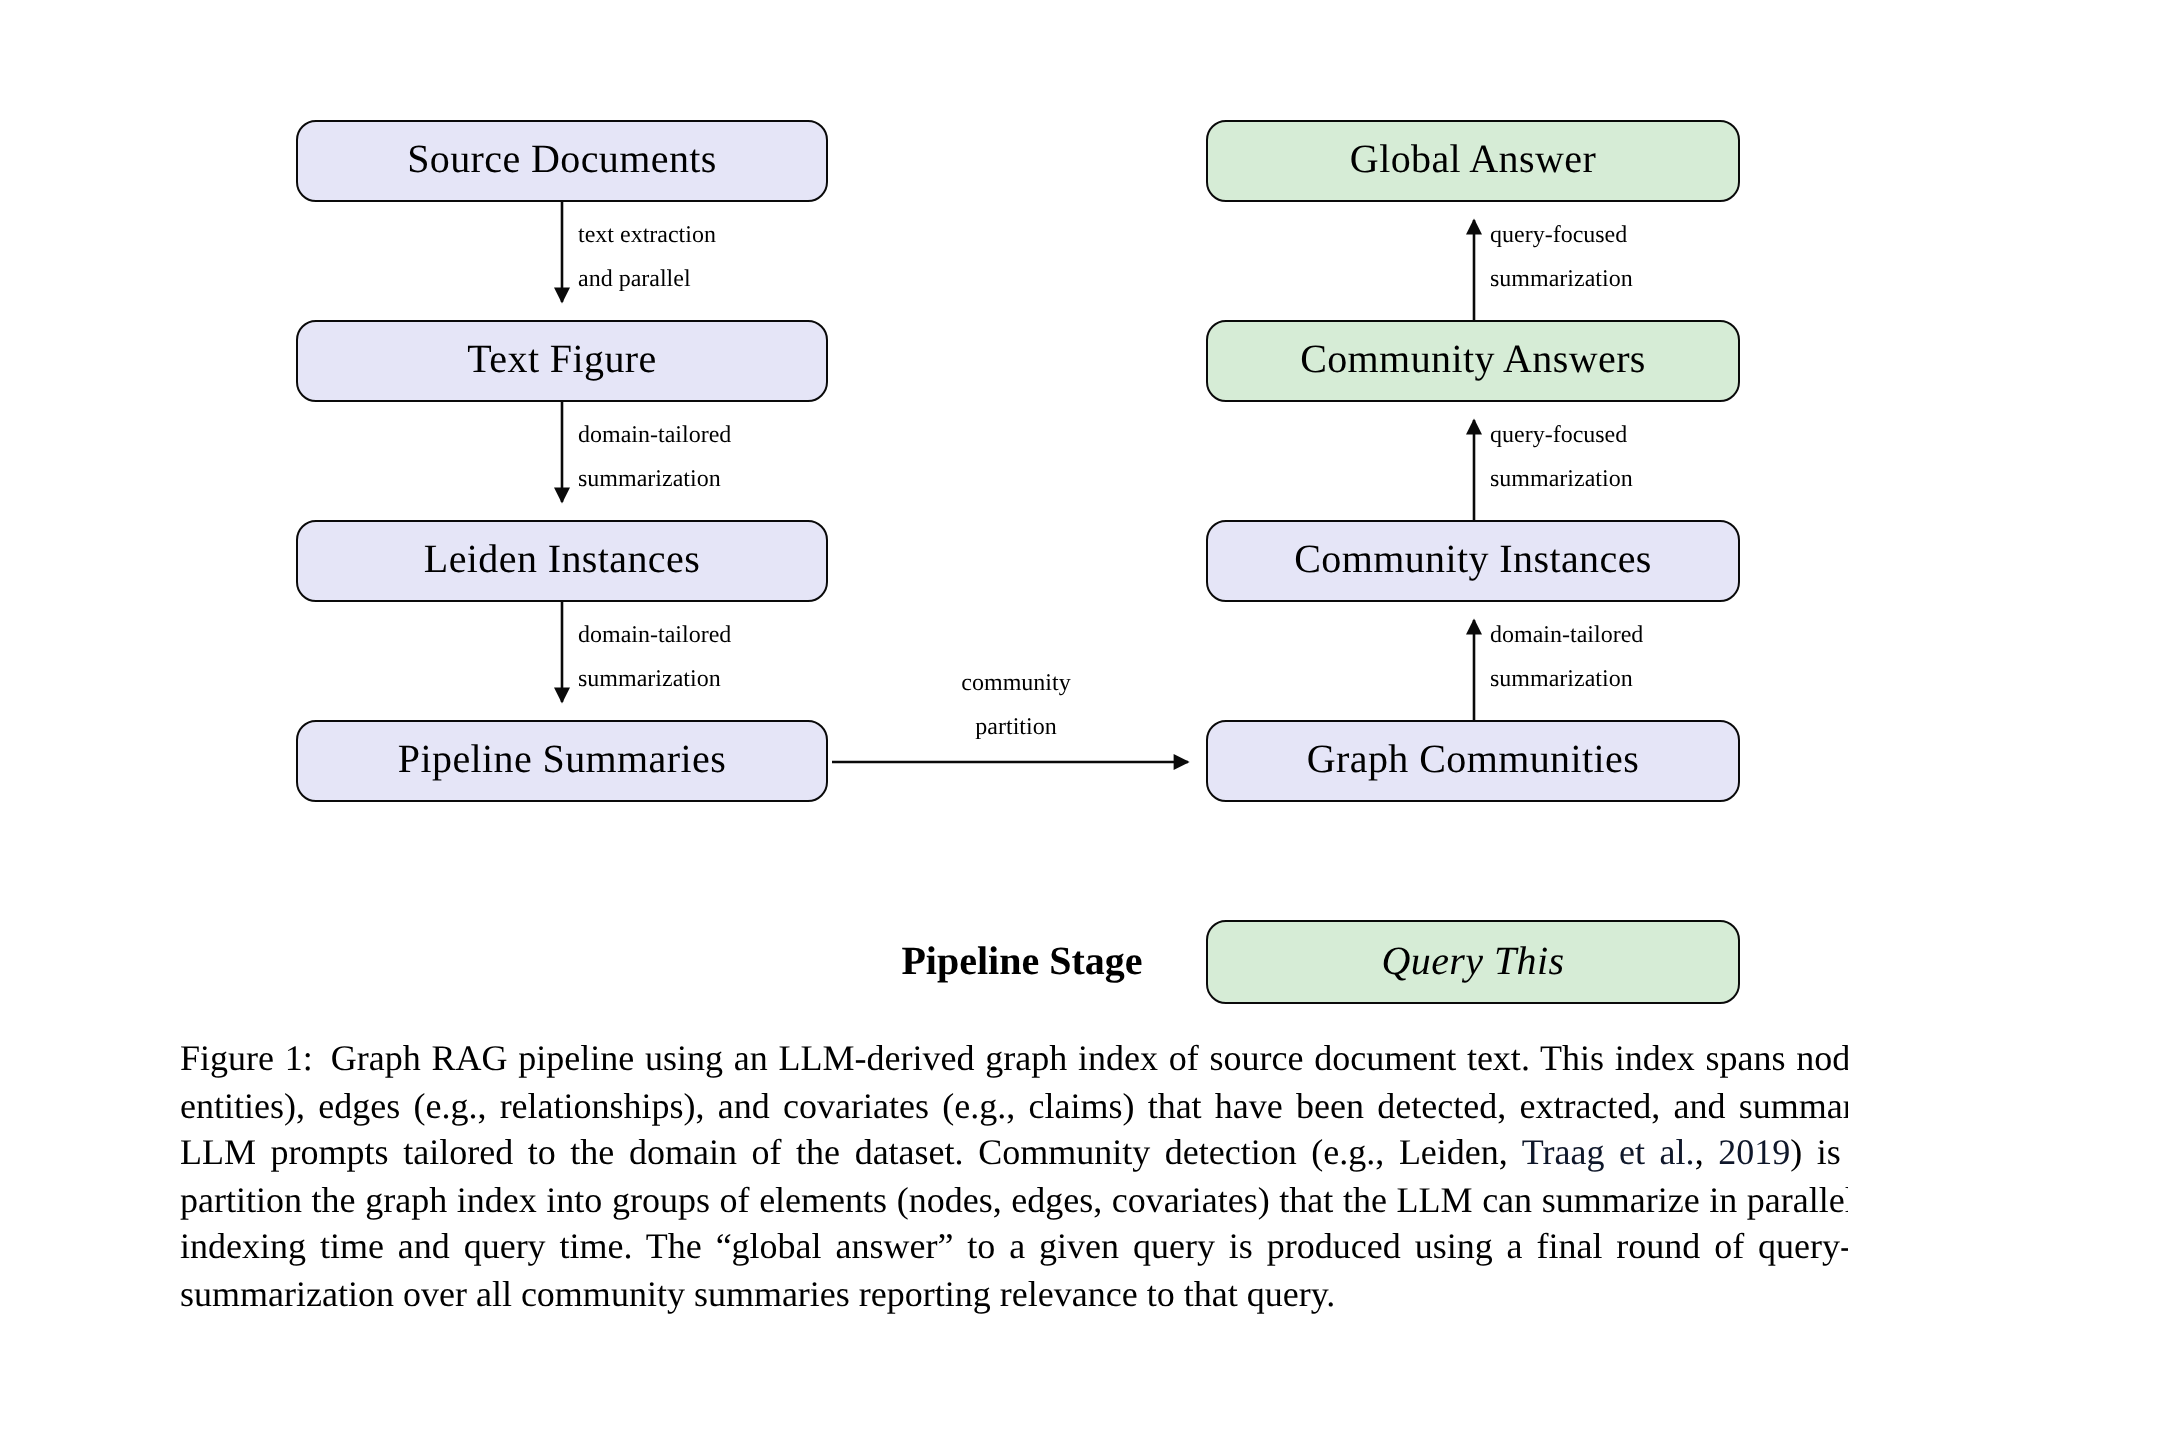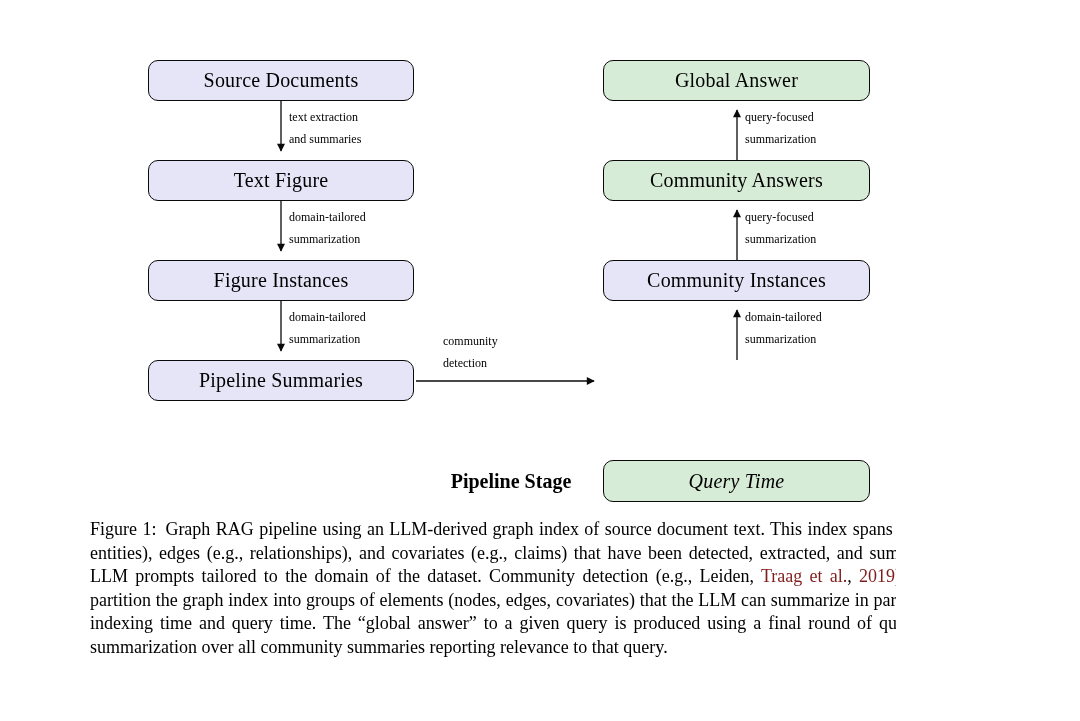--- a/index.html
+++ b/index.html
@@ -3,20 +3,21 @@
 <meta charset="utf-8">
 <style>
   html,body{margin:0;padding:0;background:#ffffff;}
   .page{
     position:relative;
     width:896px;height:721px;
     background:#ffffff;
     font-family:"Liberation Serif", serif;
     color:#000;
     overflow:hidden;
+    padding-left:28px;
   }
   .connectors{position:absolute;left:0;top:0;}
   .node{
     position:absolute;
     box-sizing:border-box;
     width:266px;height:41px;
     border:1.8px solid #0a0a0a;
     border-radius:10px;
     display:flex;align-items:center;justify-content:center;
     font-size:20px;
@@ -29,28 +30,28 @@
   .pipeline-stage{
     position:absolute;left:430px;top:460px;width:162px;height:42px;
     display:flex;align-items:center;justify-content:center;
     font-weight:bold;font-size:20px;
   }
   .edge-label{
     position:absolute;
     font-size:12px;line-height:22px;
     white-space:nowrap;
   }
-  .edge-label.centered{text-align:left;white-space:normal;width:130px;}
+  .edge-label.centered{text-align:center;white-space:normal;width:130px;}
   .caption{
     position:absolute;left:90px;top:518px;width:892px;
     margin:0;
     font-size:18px;line-height:23.5px;
     text-align:justify;
   }
-  .cite{color:#7f1d1d;cursor:pointer;}
+  .cite{color:#0f172a;cursor:pointer;}
 </style>
 </head>
 <body>
 
 <div class="page">
 
   <svg class="connectors" width="1080" height="520" viewBox="0 0 1080 520">
     <defs>
       <marker id="ah" viewBox="0 0 10 10" refX="9" refY="5" markerWidth="9" markerHeight="8" orient="auto" markerUnits="userSpaceOnUse">
         <path d="M0,0 L10,5 L0,10 z" fill="#0a0a0a"></path>
@@ -60,56 +61,57 @@
     <line x1="281" y1="201" x2="281" y2="251" stroke="#0a0a0a" stroke-width="1.3" marker-end="url(#ah)"></line>
     <line x1="281" y1="301" x2="281" y2="351" stroke="#0a0a0a" stroke-width="1.3" marker-end="url(#ah)"></line>
     <line x1="416" y1="381" x2="594" y2="381" stroke="#0a0a0a" stroke-width="1.3" marker-end="url(#ah)"></line>
     <line x1="737" y1="360" x2="737" y2="310" stroke="#0a0a0a" stroke-width="1.3" marker-end="url(#ah)"></line>
     <line x1="737" y1="260" x2="737" y2="210" stroke="#0a0a0a" stroke-width="1.3" marker-end="url(#ah)"></line>
     <line x1="737" y1="160" x2="737" y2="110" stroke="#0a0a0a" stroke-width="1.3" marker-end="url(#ah)"></line>
   </svg>
 
   <div class="node lav" style="left:148px;top:60px">Source Documents</div>
   <div class="node lav" style="left:148px;top:160px">Text Figure</div>
-  <div class="node lav" style="left:148px;top:260px">Figure Instances</div>
+  <div class="node lav" style="left:148px;top:260px">Leiden Instances</div>
   <div class="node lav" style="left:148px;top:360px">Pipeline Summaries</div>
 
   <div class="node grn right" style="left:603px;top:60px">Global Answer</div>
   <div class="node grn right" style="left:603px;top:160px">Community Answers</div>
   <div class="node lav right" style="left:603px;top:260px">Community Instances</div>
+  <div class="node lav right" style="left:603px;top:360px">Graph Communities</div>
 
   <div class="edge-label" style="left:289px;top:106px">
     <div>text extraction</div>
-    <div>and summaries</div>
+    <div>and parallel</div>
   </div>
   <div class="edge-label" style="left:289px;top:206px">
     <div>domain-tailored</div>
     <div>summarization</div>
   </div>
   <div class="edge-label" style="left:289px;top:306px">
     <div>domain-tailored</div>
     <div>summarization</div>
   </div>
 
   <div class="edge-label centered" style="left:443px;top:330px">
     <div>community</div>
-    <div>detection</div>
+    <div>partition</div>
   </div>
 
   <div class="edge-label" style="left:745px;top:306px">
     <div>domain-tailored</div>
     <div>summarization</div>
   </div>
   <div class="edge-label" style="left:745px;top:206px">
     <div>query-focused</div>
     <div>summarization</div>
   </div>
   <div class="edge-label" style="left:745px;top:106px">
     <div>query-focused</div>
     <div>summarization</div>
   </div>
 
   <div class="pipeline-stage">Pipeline Stage</div>
-  <div class="node grn right legend-box" style="left:603px;top:460px">Query Time</div>
+  <div class="node grn right legend-box" style="left:603px;top:460px">Query This</div>
 
   <p class="caption"><span>Figure 1: Graph RAG pipeline using an LLM-derived graph index of source document text. This index spans nodes (e.g., entities), edges (e.g., relationships), and covariates (e.g., claims) that have been detected, extracted, and summarized by LLM prompts tailored to the domain of the dataset. Community detection (e.g., Leiden, </span><span class="cite">Traag et al.</span><span>, </span><span class="cite">2019</span><span>) is used to partition the graph index into groups of elements (nodes, edges, covariates) that the LLM can summarize in parallel at both index­ing time and query time. The “global answer” to a given query is produced using a final round of query-focused summarization over all community summaries reporting relevance to that query.</span></p>
 
 </div>
 
 </body></html>

